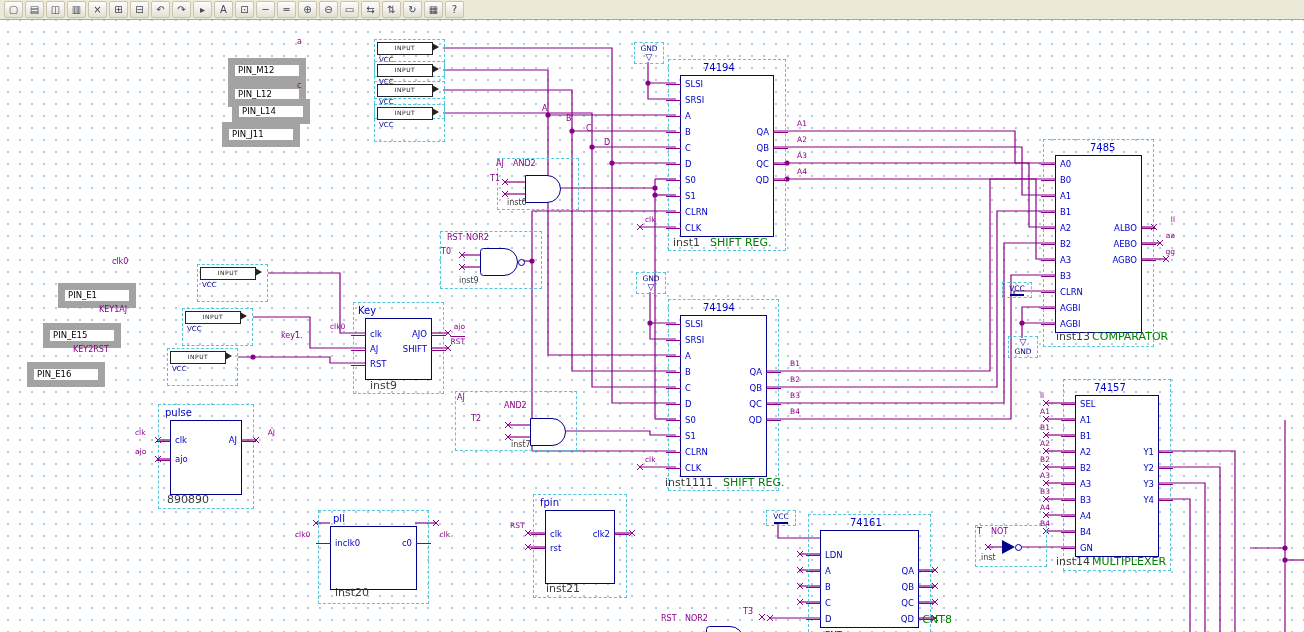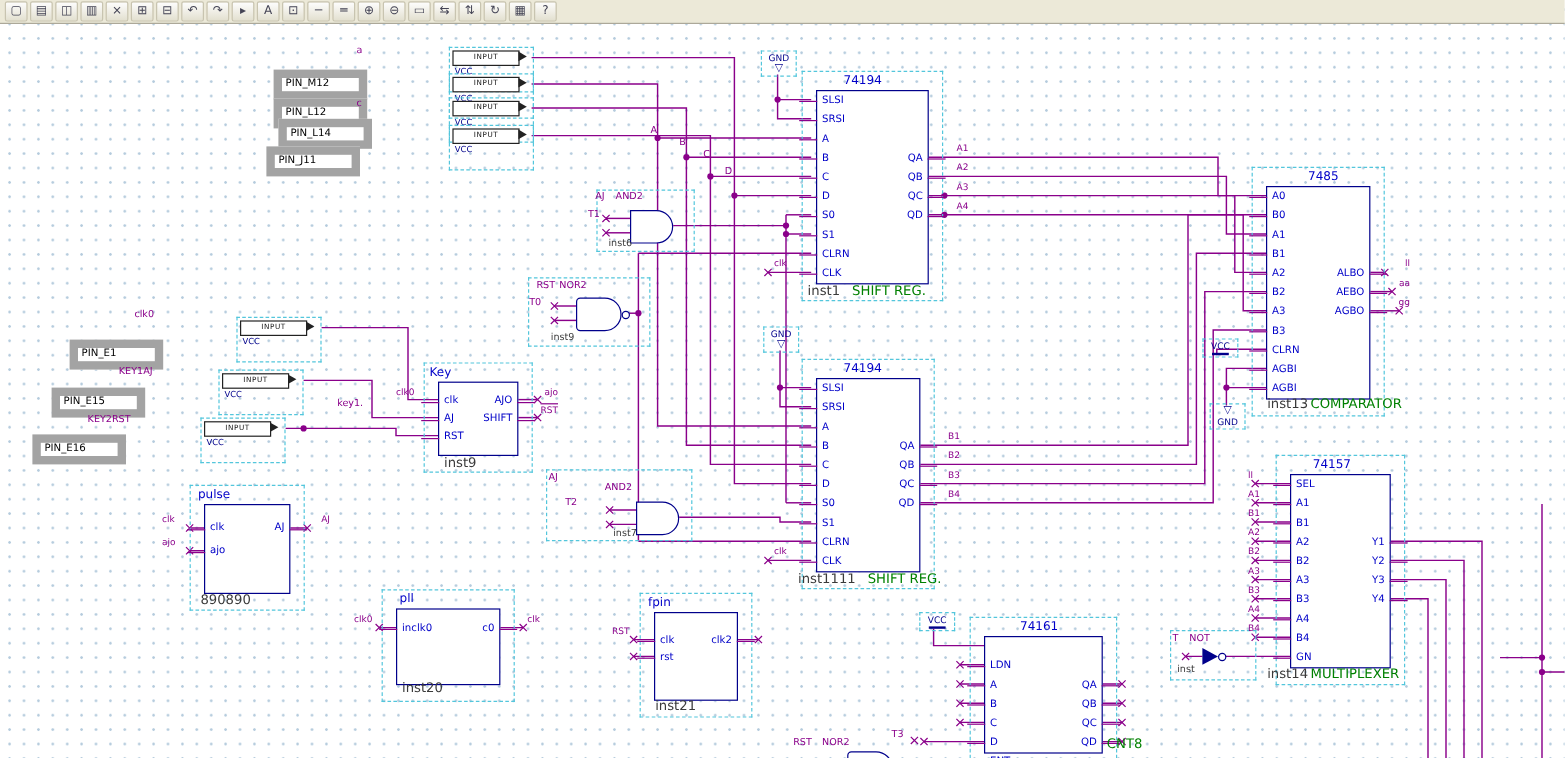--- a/index.html
+++ b/index.html
@@ -422,21 +422,21 @@
   <div class="ports-left" style="top:10px">
       <div class="port"><span class="pnet">clk</span><span>clk</span></div>
       <div class="port"><span class="pnet">ajo</span><span>ajo</span></div>
     </div>
   <div class="ports-right" style="top:10px">
       <div class="port"><span class="pnet">AJ</span><span>AJ</span></div>
     </div>
   <div class="chip-foot" style="left:-4px;bottom:-12px"><span class="chip-inst">890890</span></div>
 </div>
 
-<div class="chip" style="left:330px;top:507px;width:85px;height:62px">
+<div class="chip" style="left:330px;top:526px;width:85px;height:62px">
   <div class="chip-title" style="left:2px">pll</div>
   <div class="ports-left" style="top:8px">
       <div class="port"><span class="pnet">clk0</span><span>inclk0</span></div>
     </div>
   <div class="ports-right" style="top:8px">
       <div class="port"><span class="pnet">clk</span><span>c0</span></div>
     </div>
   <div class="chip-foot" style="left:4px;bottom:-10px"><span class="chip-inst">inst20</span></div>
 </div>
 

